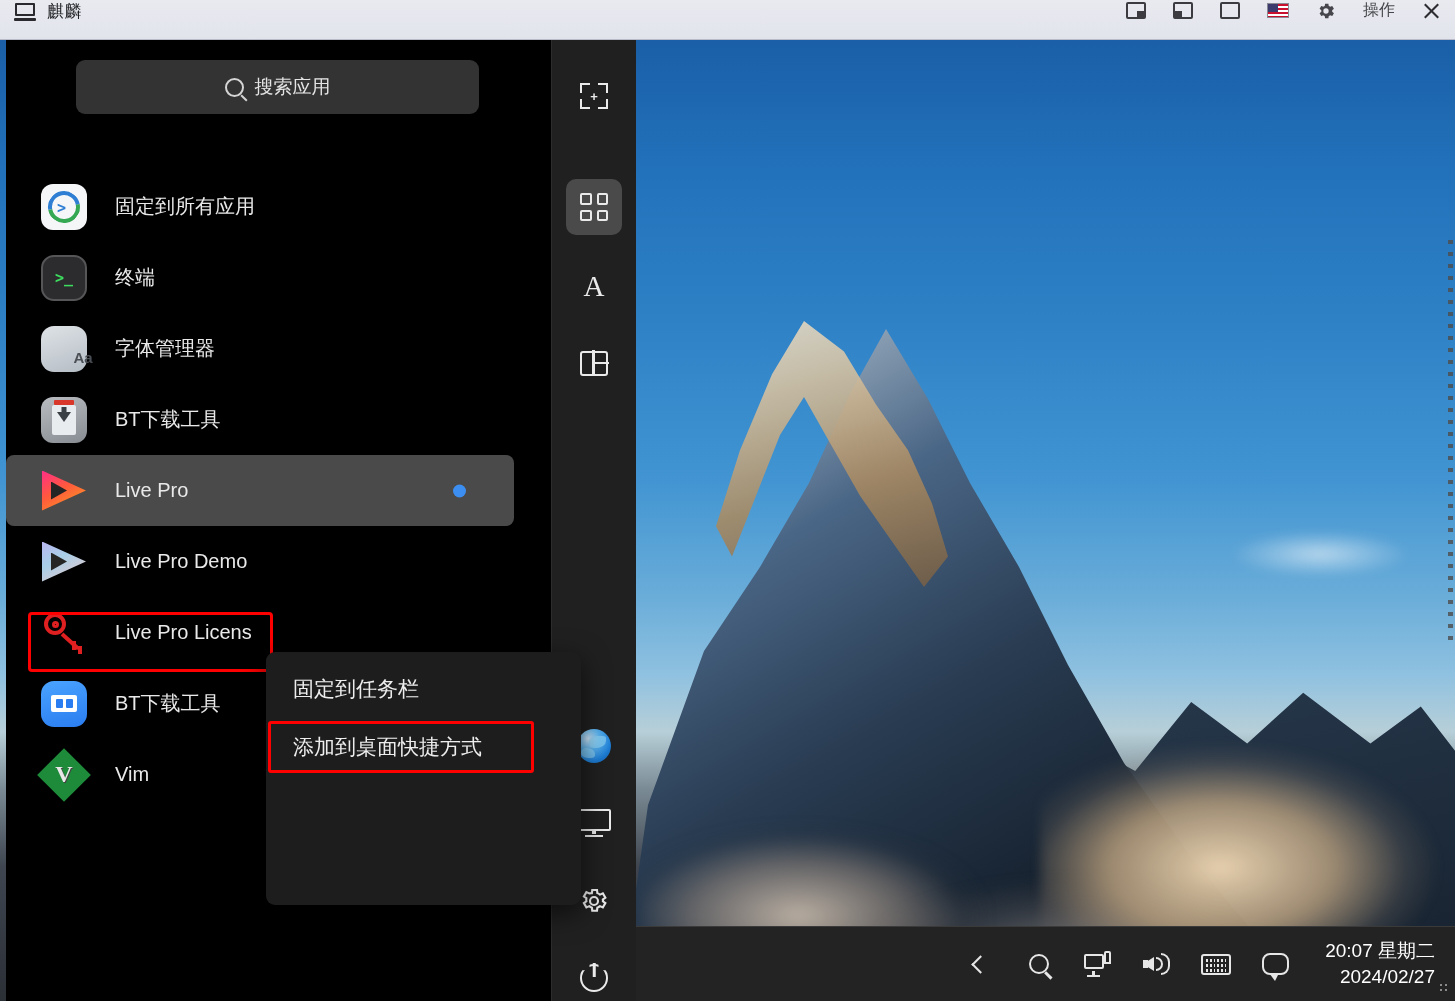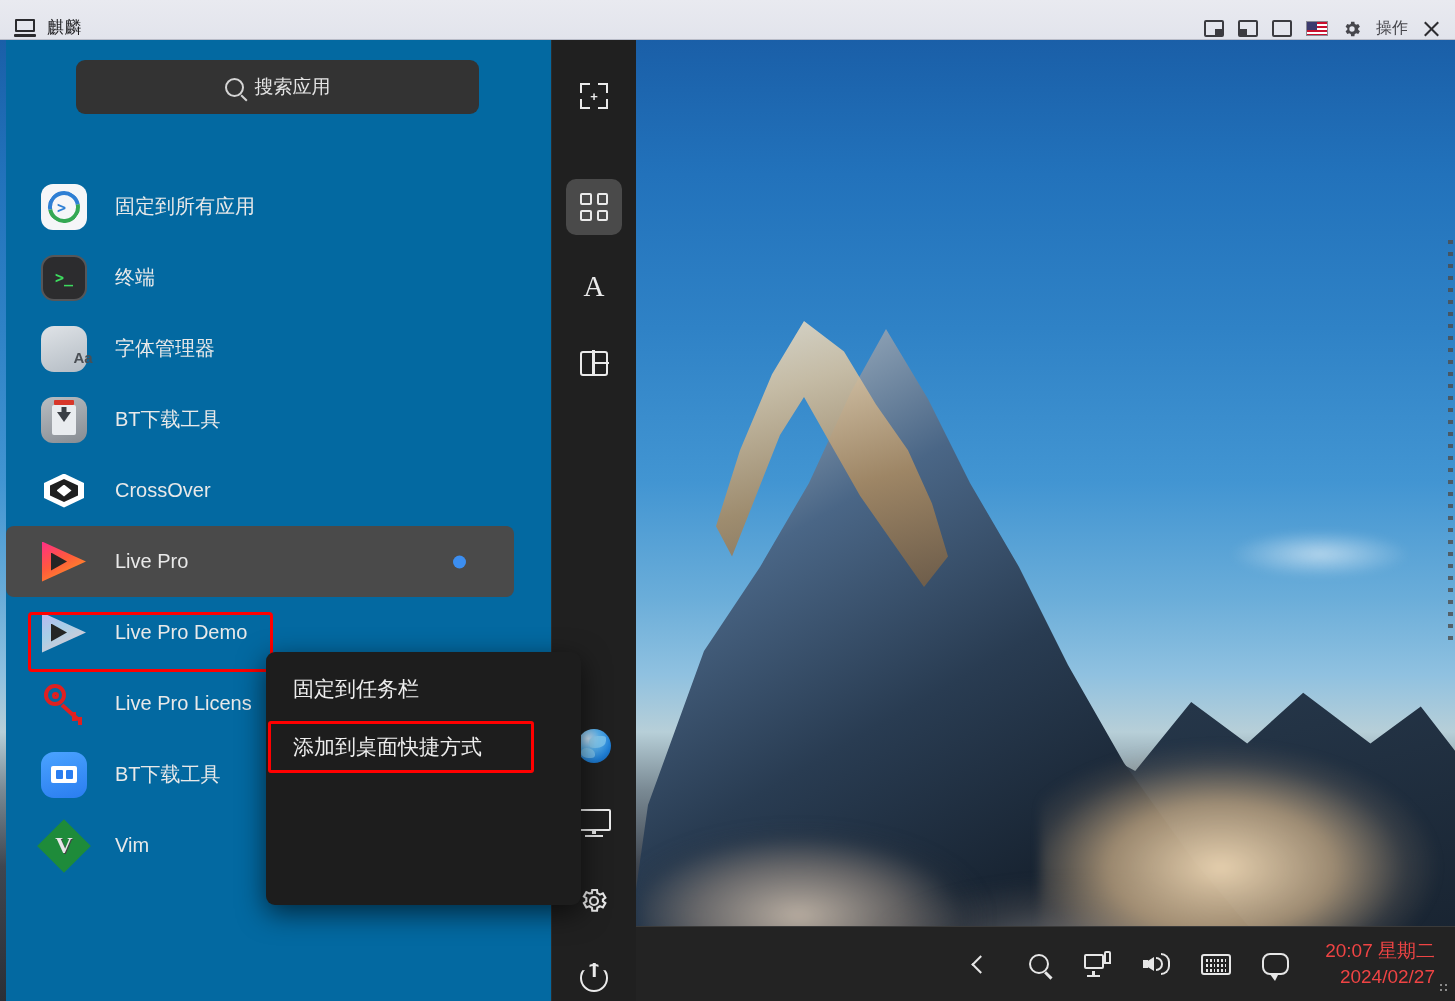--- a/index.html
+++ b/index.html
@@ -9,35 +9,35 @@
     font-family: "Liberation Sans", "DejaVu Sans", sans-serif;
     background: #1f1f1f;
   }
 
   
   #titlebar {
     position: absolute; top: 0; left: 0;
     width: 1455px; height: 40px;
     background: linear-gradient(180deg,#e9eaf0 0%, #e2e4ec 100%);
     border-bottom: 1px solid #b9bcc8;
-    display: flex; align-items: flex-end;
+    display: flex; align-items: flex-start;
   }
   #titlebar .tb-left { display: flex; align-items: center; padding-left: 14px; gap: 11px; }
   .tb-monitor { width: 22px; height: 18px; position: relative; }
   .tb-monitor .scr {
     position:absolute; left:1px; top:0; width:20px; height:13px;
     border:2px solid #2a2a2e; border-radius:1px;
   }
   .tb-monitor .base {
     position:absolute; left:0; bottom:0px; width:22px; height:3px;
     background:#2a2a2e; border-radius:1px;
   }
   #tb-title { font-size: 17px; color:#1d1d20; letter-spacing:0.5px; }
   #titlebar .tb-right {
-    margin-left:auto; display:flex; align-items:center; gap:14px; padding-right:14px;
+    margin-left:auto; display:flex; align-items:center; gap:27px; padding-right:14px;
   }
   .win-btn { width:20px; height:17px; position:relative; cursor:pointer; }
   .win-btn .outer { position:absolute; inset:0; border:2px solid #3b3b40; border-radius:2px; }
   .win-btn .inner { position:absolute; background:#3b3b40; }
   .wb1 .inner { right:1px; bottom:1px; width:8px; height:7px; }
   .wb2 .inner { left:1px; bottom:1px; width:8px; height:7px; }
   .flag {
     width:22px; height:15px; position:relative; overflow:hidden; border:1px solid #8a8a94;
     background: repeating-linear-gradient(180deg,#c8102e 0 2px,#ffffff 2px 4px);
   }
@@ -117,21 +117,21 @@
 
   
   #startmenu {
     position:absolute; top:40px; left:6px;
     width:630px; height:961px;
     background:#252525;
     display:flex;
   }
   #applist {
     width:545px; height:100%;
-    background:#0369a1;
+    background:#000000;
     position:relative;
     overflow:hidden;
   }
   #searchbox {
     position:absolute; top:20px; left:70px;
     width:403px; height:54px;
     background:#333333;
     border-radius:9px;
     display:flex; align-items:center; justify-content:center; gap:11px;
     cursor:text;
@@ -387,21 +387,21 @@
   .ic-vol .w1 { position:absolute; left:13px; top:5px; width:7px; height:14px; border:2px solid #e6e6e6; border-left:none; border-radius:0 8px 8px 0; }
   .ic-vol .w2 { position:absolute; left:18px; top:1px; width:9px; height:22px; border:2px solid #e6e6e6; border-left:none; border-radius:0 12px 12px 0; }
   .ic-kb { width:30px; height:21px; border:2.5px solid #e6e6e6; border-radius:3px; position:relative; padding:3px; }
   .ic-kb .kr { display:flex; gap:2px; margin-bottom:2px; }
   .ic-kb .kr i { width:3px; height:3px; background:#e6e6e6; display:block; }
   .ic-chat { width:27px; height:22px; border:2.5px solid #e6e6e6; border-radius:8px; position:relative; }
   .ic-chat::after {
     content:""; position:absolute; left:5px; bottom:-8px; width:0; height:0;
     border-left:6px solid transparent; border-right:4px solid transparent; border-top:8px solid #e6e6e6;
   }
-  #clock { text-align:right; color:#ef4444; font-size:19px; line-height:1.35; margin-left:6px; cursor:pointer; }
+  #clock { text-align:right; color:#ffffff; font-size:19px; line-height:1.35; margin-left:6px; cursor:pointer; }
 
   
   #edge-grip {
     position:absolute; right:2px; top:200px; width:5px; height:400px;
     background: repeating-linear-gradient(180deg,#4c4c4c 0 4px, rgba(0,0,0,0) 4px 12px);
     opacity:.8;
   }
   #corner-grip {
     position:absolute; right:4px; bottom:6px; width:12px; height:12px;
     background:
@@ -524,30 +524,20 @@
         <span class="app-icon ico-bt">
           <span class="sheet">
               <i class="bar"></i>
               <i class="stem"></i>
               <i class="dn"></i>
             </span>
         </span>
         <span class="app-label">BT下载工具</span>
       </div>
 
-      <div class="app-row">
-        <span class="app-icon ico-cross">
-          <span class="hexo">
-              <span class="hexi">
-                <span class="hexc"></span>
-              </span>
-            </span>
-        </span>
-        <span class="app-label">CrossOver</span>
-      </div>
 
 
       <div class="app-row selected">
         <span class="app-icon ico-play">
             <span class="tri"></span>
           </span>
         <span class="app-label">Live Pro</span>
         <span class="blue-dot"></span>
       </div>
 

